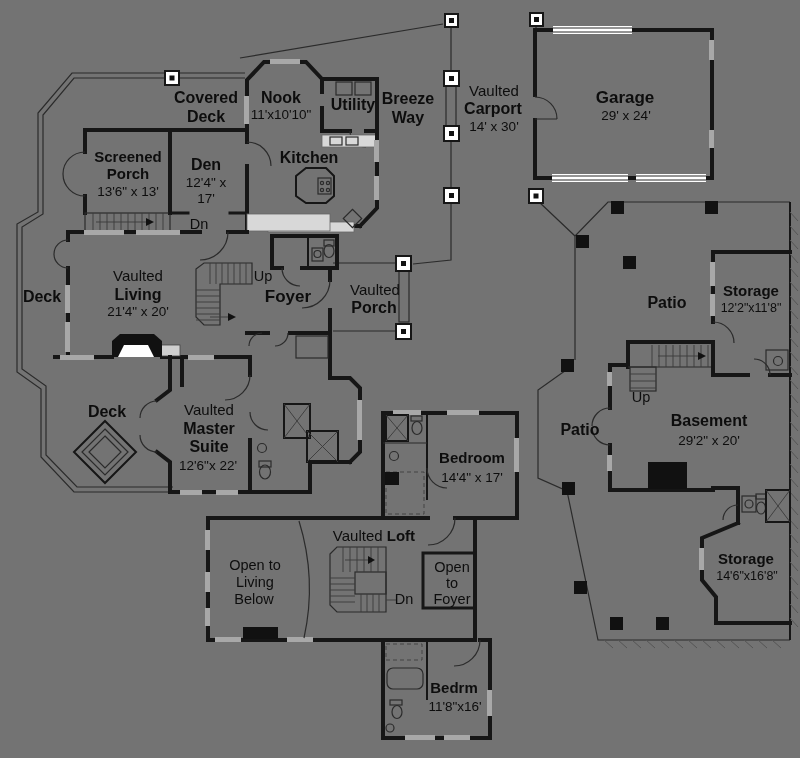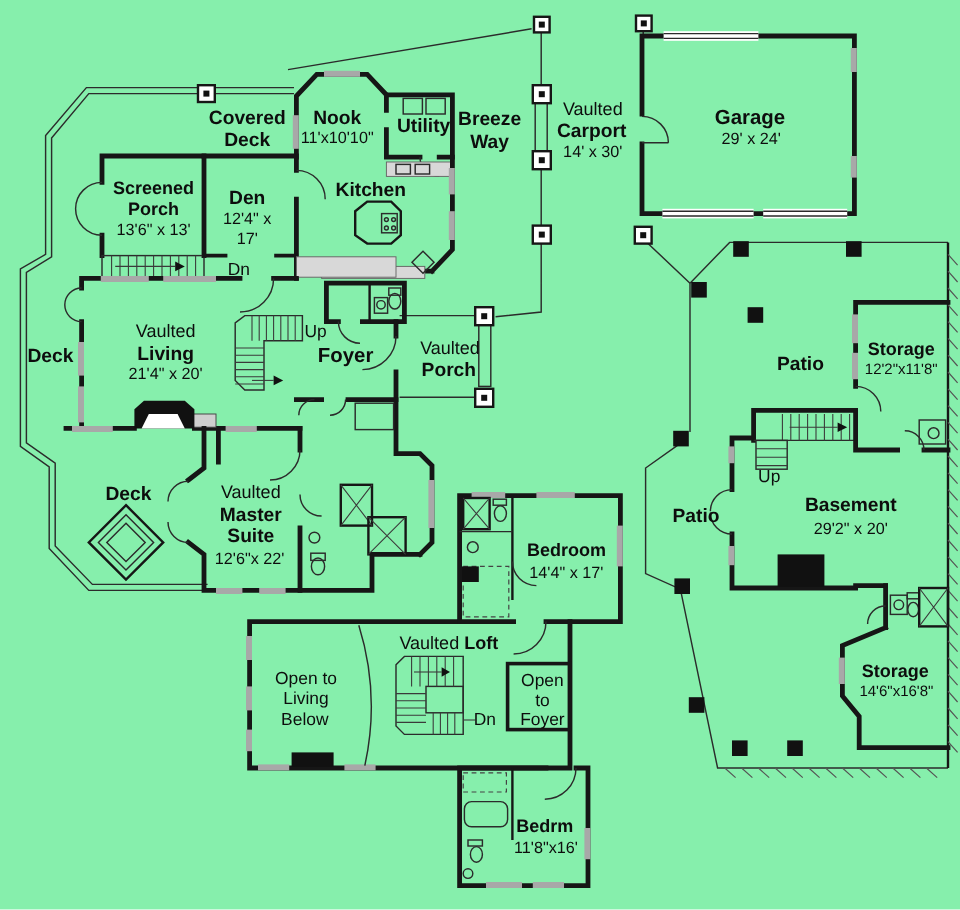--- a/index.html
+++ b/index.html
@@ -1,16 +1,16 @@
 <!DOCTYPE html>
 <html><head>
 <meta charset="utf-8">
 <style>
   html,body{margin:0;padding:0;background:#ffffff;}
-  #stage{position:relative;width:800px;height:758px;background:#86efac;overflow:hidden;}
+  #stage{position:relative;width:800px;height:758px;background:#737373;overflow:hidden;}
   svg text{fill:#0d0d0d;font-family:"Liberation Sans",sans-serif;}
   .w{stroke:#161616;stroke-width:4;fill:none;stroke-linecap:square;}
   .w3{stroke:#161616;stroke-width:3;fill:none;stroke-linecap:square;}
   .w2{stroke:#161616;stroke-width:2;fill:none;}
   .t{stroke:#2b2b2b;stroke-width:1.2;fill:none;}
   .tg{stroke:#555;stroke-width:1;fill:none;}
   .s{stroke:#3a3a3a;stroke-width:0.9;fill:none;}
   .win{fill:#a8a8a8;stroke:none;}
   .blk{fill:#111;stroke:none;}
   .gry{fill:#d8d8d8;stroke:#666;stroke-width:0.8;}

